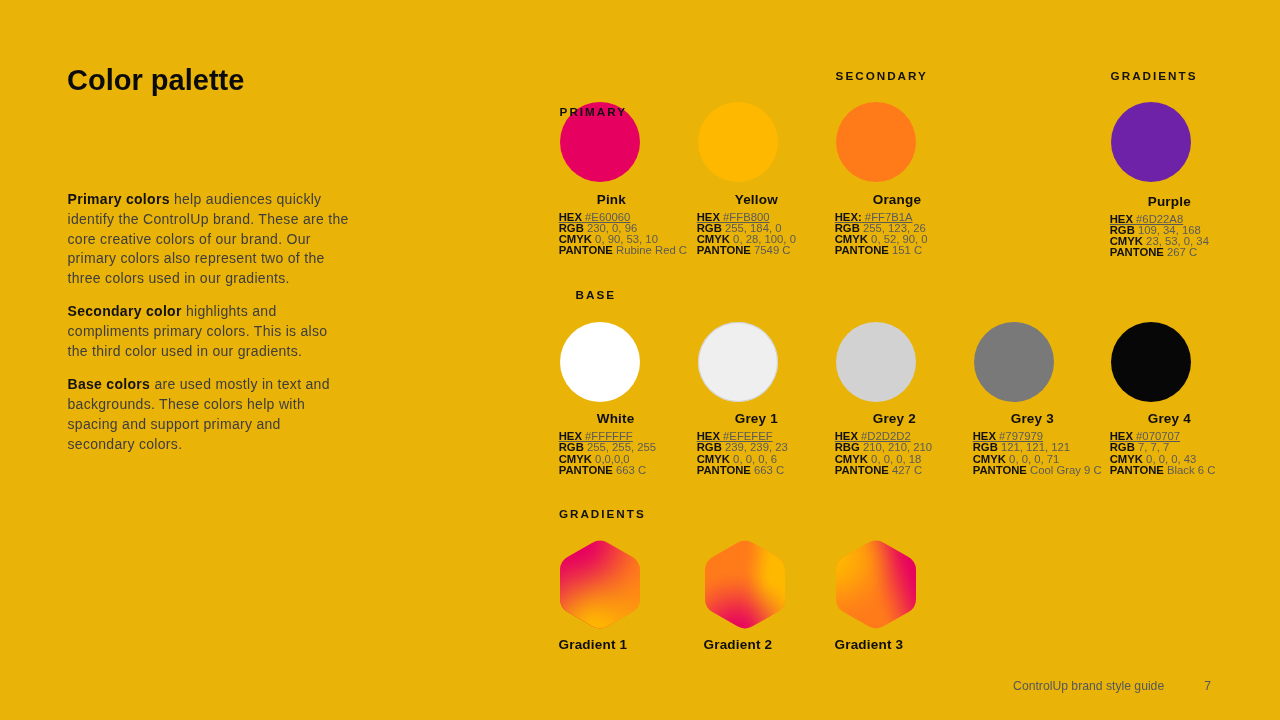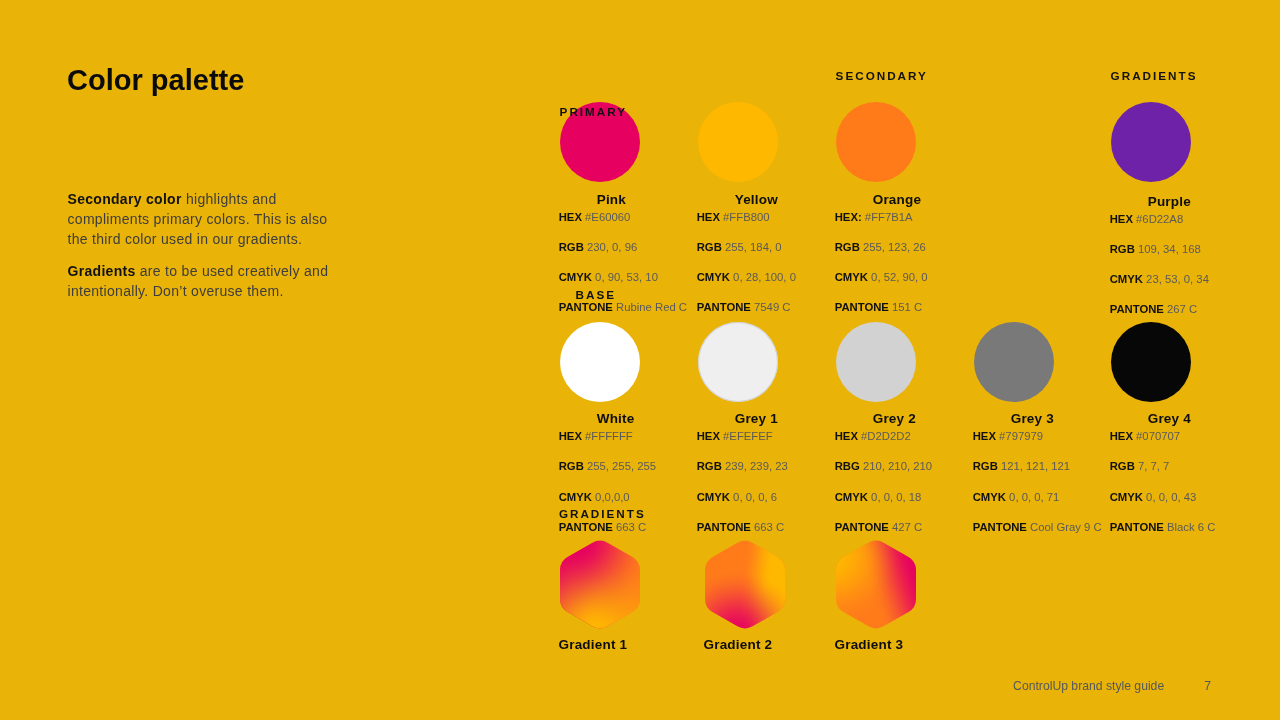--- a/index.html
+++ b/index.html
@@ -61,23 +61,23 @@
   .swatch .disc {
     width: 80px; height: 80px; border-radius: 50%;
   }
   .swatch .nm {
     font-size: 13.5px; font-weight: 700; color: #0e0e0e;
     line-height: 13.5px; letter-spacing: 0.2px;
     margin-top: 10.7px; margin-left: -1.3px; padding-left: 38px;
   }
   .swatch .row {
     font-size: 11.3px; color: #5a5a5a; line-height: 11.3px;
-    margin-top: 19px; white-space: nowrap; margin-left: -1.3px;
-  }
-  .swatch .row.r1 { margin-top: 5.4px; }
+    margin-top: 0; white-space: nowrap; margin-left: -1.3px;
+  }
+  .swatch .row.r1 { margin-top: 5.4px; text-decoration: underline; }
   .swatch .row b { color: #111; font-weight: 700; }
 
   .gradwrap { position: absolute; }
   .gradwrap .nm {
     font-size: 13.5px; font-weight: 700; color: #0e0e0e;
     line-height: 13.5px; letter-spacing: 0.2px; margin-top: 7.3px; margin-left: -1.5px;
   }
 
   .footer {
     position: absolute;
@@ -85,22 +85,23 @@
     color: #54585b;
     line-height: 12.2px;
   }
 </style>
 </head>
 <body>
 
 <div class="slide">
   <div class="page-title">Color palette</div>
   <div class="copy" id="copy">
+      <p><b>Primary colors</b><span> help audiences quickly identify the ControlUp brand. These are the core creative colors of our brand. Our primary colors also represent two of the three colors used in our gradients.</span></p>
       <p><b>Secondary color</b><span> highlights and compliments primary colors. This is also the third color used in our gradients.</span></p>
-      <p><b>Gradients</b><span> are to be used creatively and intentionally. Don’t overuse them.</span></p>
+      <p><b>Base colors</b><span> are used mostly in text and backgrounds. These colors help with spacing and support primary and secondary colors.</span></p>
     </div>
   <div id="right">
       <div class="swatch" style="left: 560px; top: 102px;">
         <div class="disc" style="background:#E60060;"></div>
   <div class="nm" style="">Pink</div>
   <div class="row r1"><b>HEX</b> <span>#E60060</span></div>
   <div class="row"><b>RGB</b> <span>230, 0, 96</span></div>
   <div class="row"><b>CMYK</b> <span>0, 90, 53, 10</span></div>
   <div class="row"><b>PANTONE</b> <span>Rubine Red C</span></div>
       </div>

